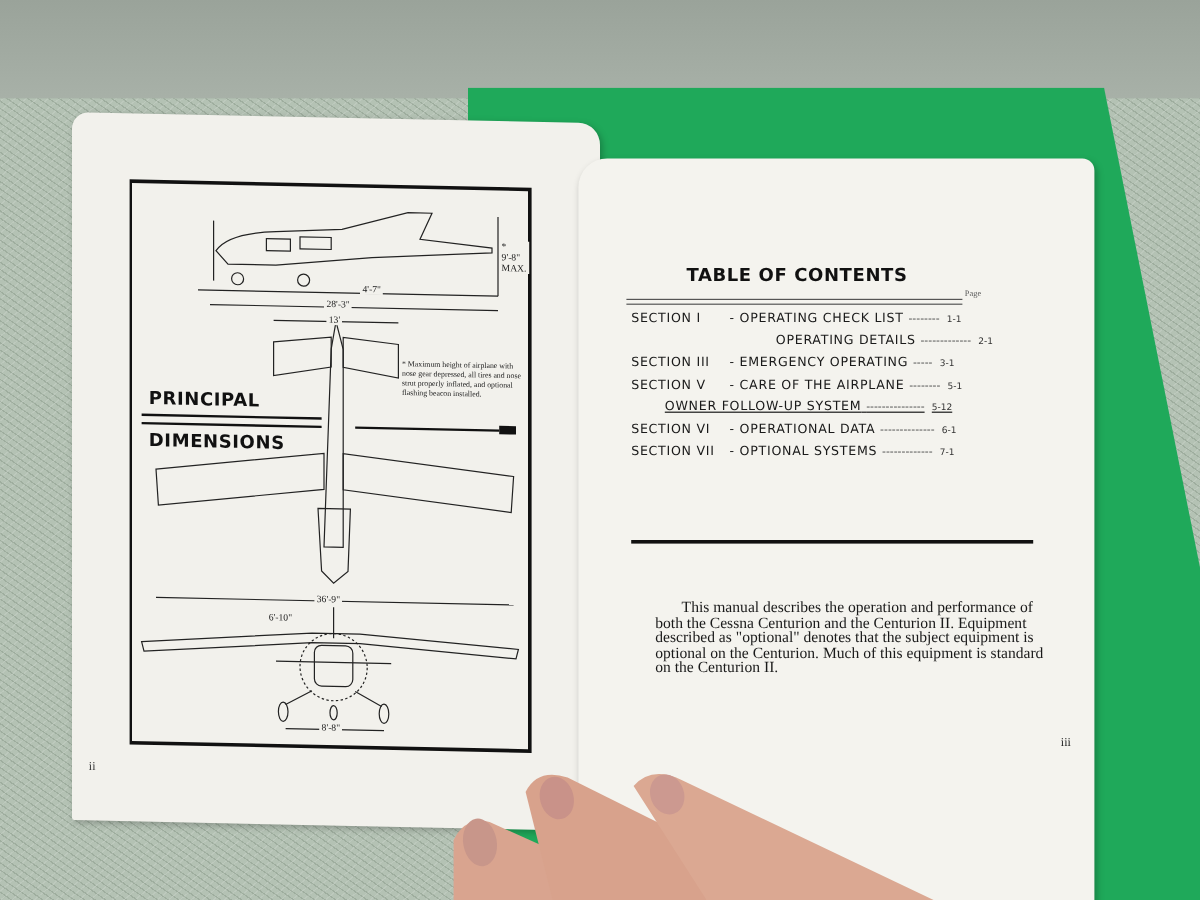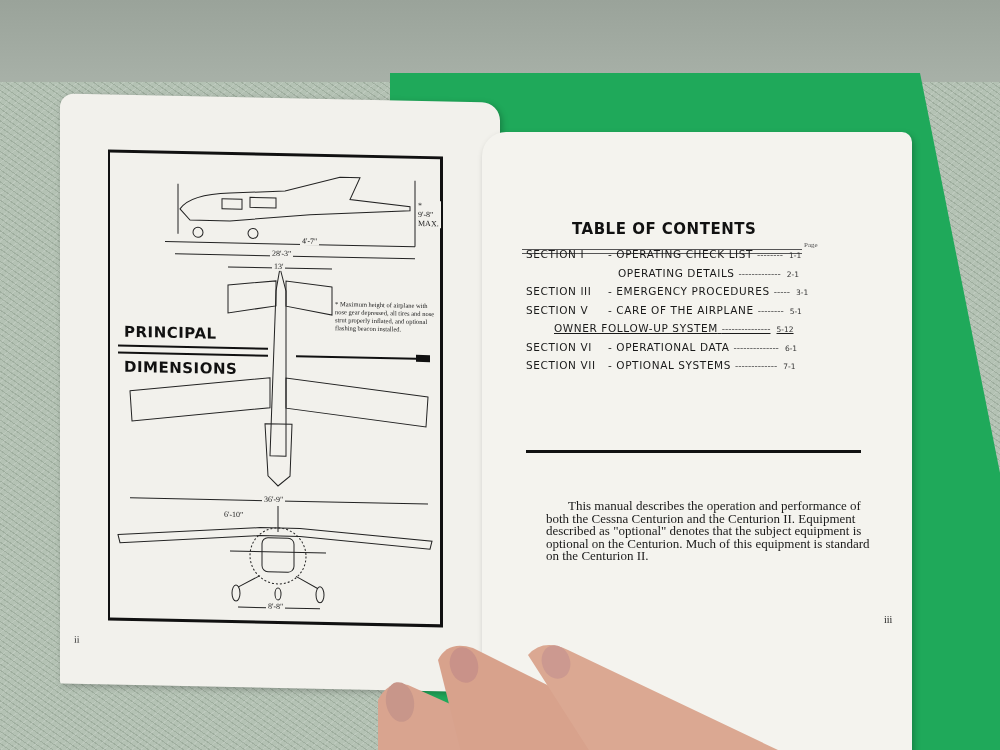--- a/index.html
+++ b/index.html
@@ -70,30 +70,30 @@
       letter-spacing: 0.5px;
     }
     .toc-rule {
       position: absolute; left: 40px; top: 117px; width: 280px; height: 3px;
       border-top: 1px solid #555; border-bottom: 1px solid #555;
     }
     .page-hdr {
       position: absolute; left: 322px; top: 109px;
       font-family: "Liberation Serif", serif; font-size: 7px; color: #555; text-align: right;
     }
-    .toc-list { position: absolute; left: 44px; top: 116px; width: 330px; }
+    .toc-list { position: absolute; left: 44px; top: 127px; width: 330px; }
     .toc-row {
       position: relative; height: 18.5px;
       font-family: "DejaVu Sans", sans-serif; font-size: 10.5px; color: #1a1a1a;
       letter-spacing: 0.6px; white-space: nowrap;
     }
     .toc-row .sec { display: inline-block; width: 82px; }
     .toc-row .dots { color: #444; letter-spacing: 0; font-size: 9px; }
     .toc-row .pg { font-size: 7.5px; color: #333; margin-left: 6px; letter-spacing: 0; }
-    .toc-row.indent { padding-left: 92px; }
+    .toc-row.indent { padding-left: 92px; text-align: center; }
     .toc-row.indent2 { padding-left: 28px; text-decoration: underline; }
     .thick-rule {
       position: absolute; left: 44px; top: 318px; width: 335px; height: 3px; background: #111;
     }
     .intro {
       position: absolute; left: 64px; top: 368px; width: 330px;
       font-family: "Liberation Serif", serif; font-size: 13px; line-height: 12.5px; color: #1a1a1a;
       text-indent: 22px;
     }
     .page-num-right {
@@ -173,21 +173,21 @@
   <div class="page-hdr">Page</div>
 
   <div class="toc-list">
     <div class="toc-row">
       <span class="sec">SECTION I</span><span>- OPERATING CHECK LIST</span> <span class="dots">--------</span><span class="pg">1-1</span>
     </div>
     <div class="toc-row indent">
       <span>OPERATING DETAILS</span> <span class="dots">-------------</span><span class="pg">2-1</span>
     </div>
     <div class="toc-row">
-      <span class="sec">SECTION III</span><span>- EMERGENCY PROCEDURES</span> <span class="dots">-----</span><span class="pg">3-1</span>
+      <span class="sec">SECTION III</span><span>- EMERGENCY OPERATING</span> <span class="dots">-----</span><span class="pg">3-1</span>
     </div>
     <div class="toc-row">
       <span class="sec">SECTION V</span><span>- CARE OF THE AIRPLANE</span> <span class="dots">--------</span><span class="pg">5-1</span>
     </div>
     <div class="toc-row indent2">
       <span>OWNER FOLLOW-UP SYSTEM</span> <span class="dots">---------------</span><span class="pg">5-12</span>
     </div>
     <div class="toc-row">
       <span class="sec">SECTION VI</span><span>- OPERATIONAL DATA</span> <span class="dots">--------------</span><span class="pg">6-1</span>
     </div>

